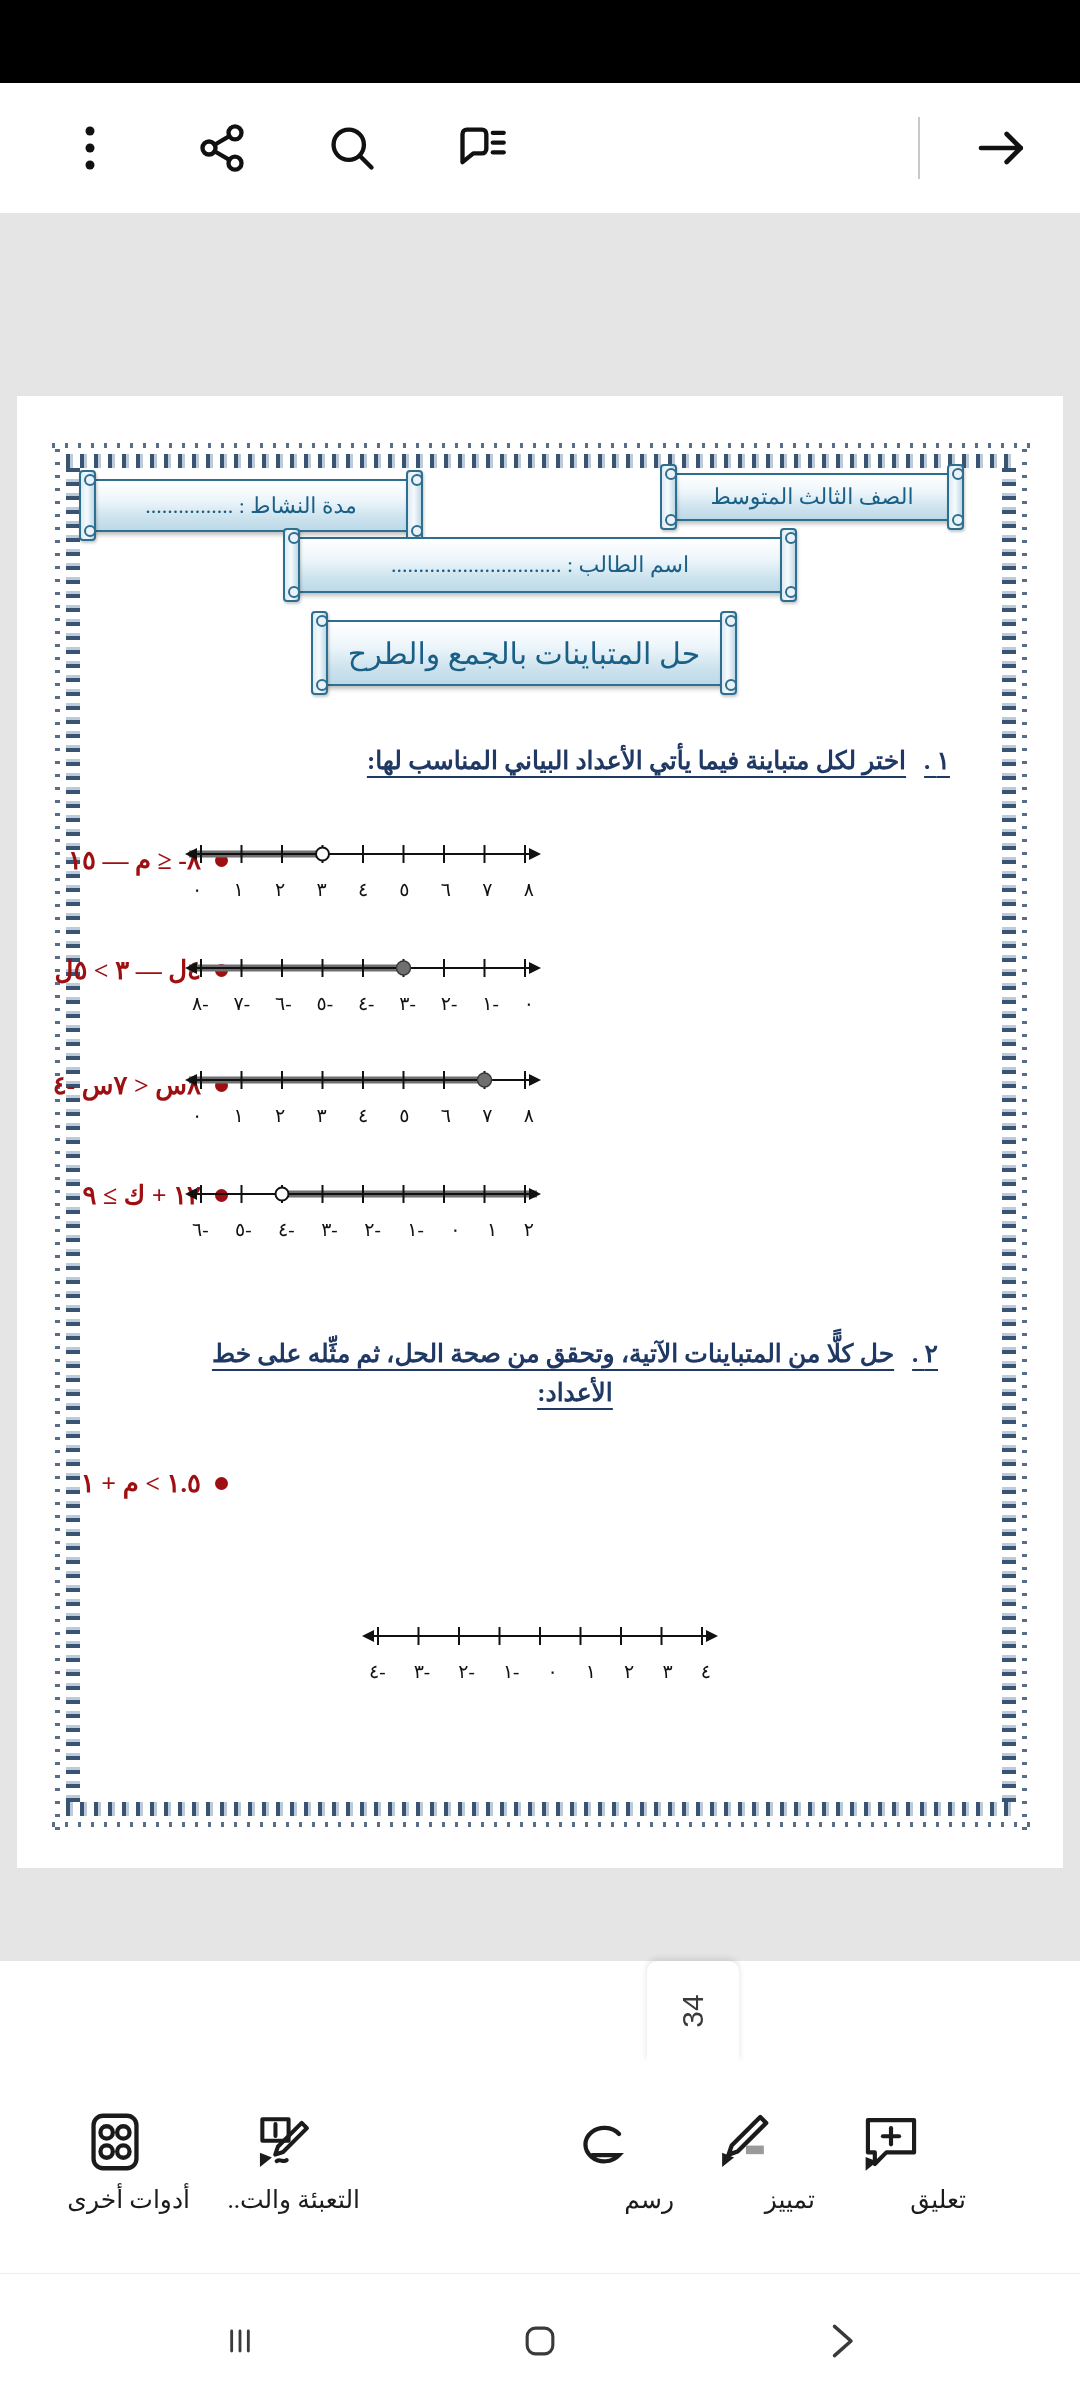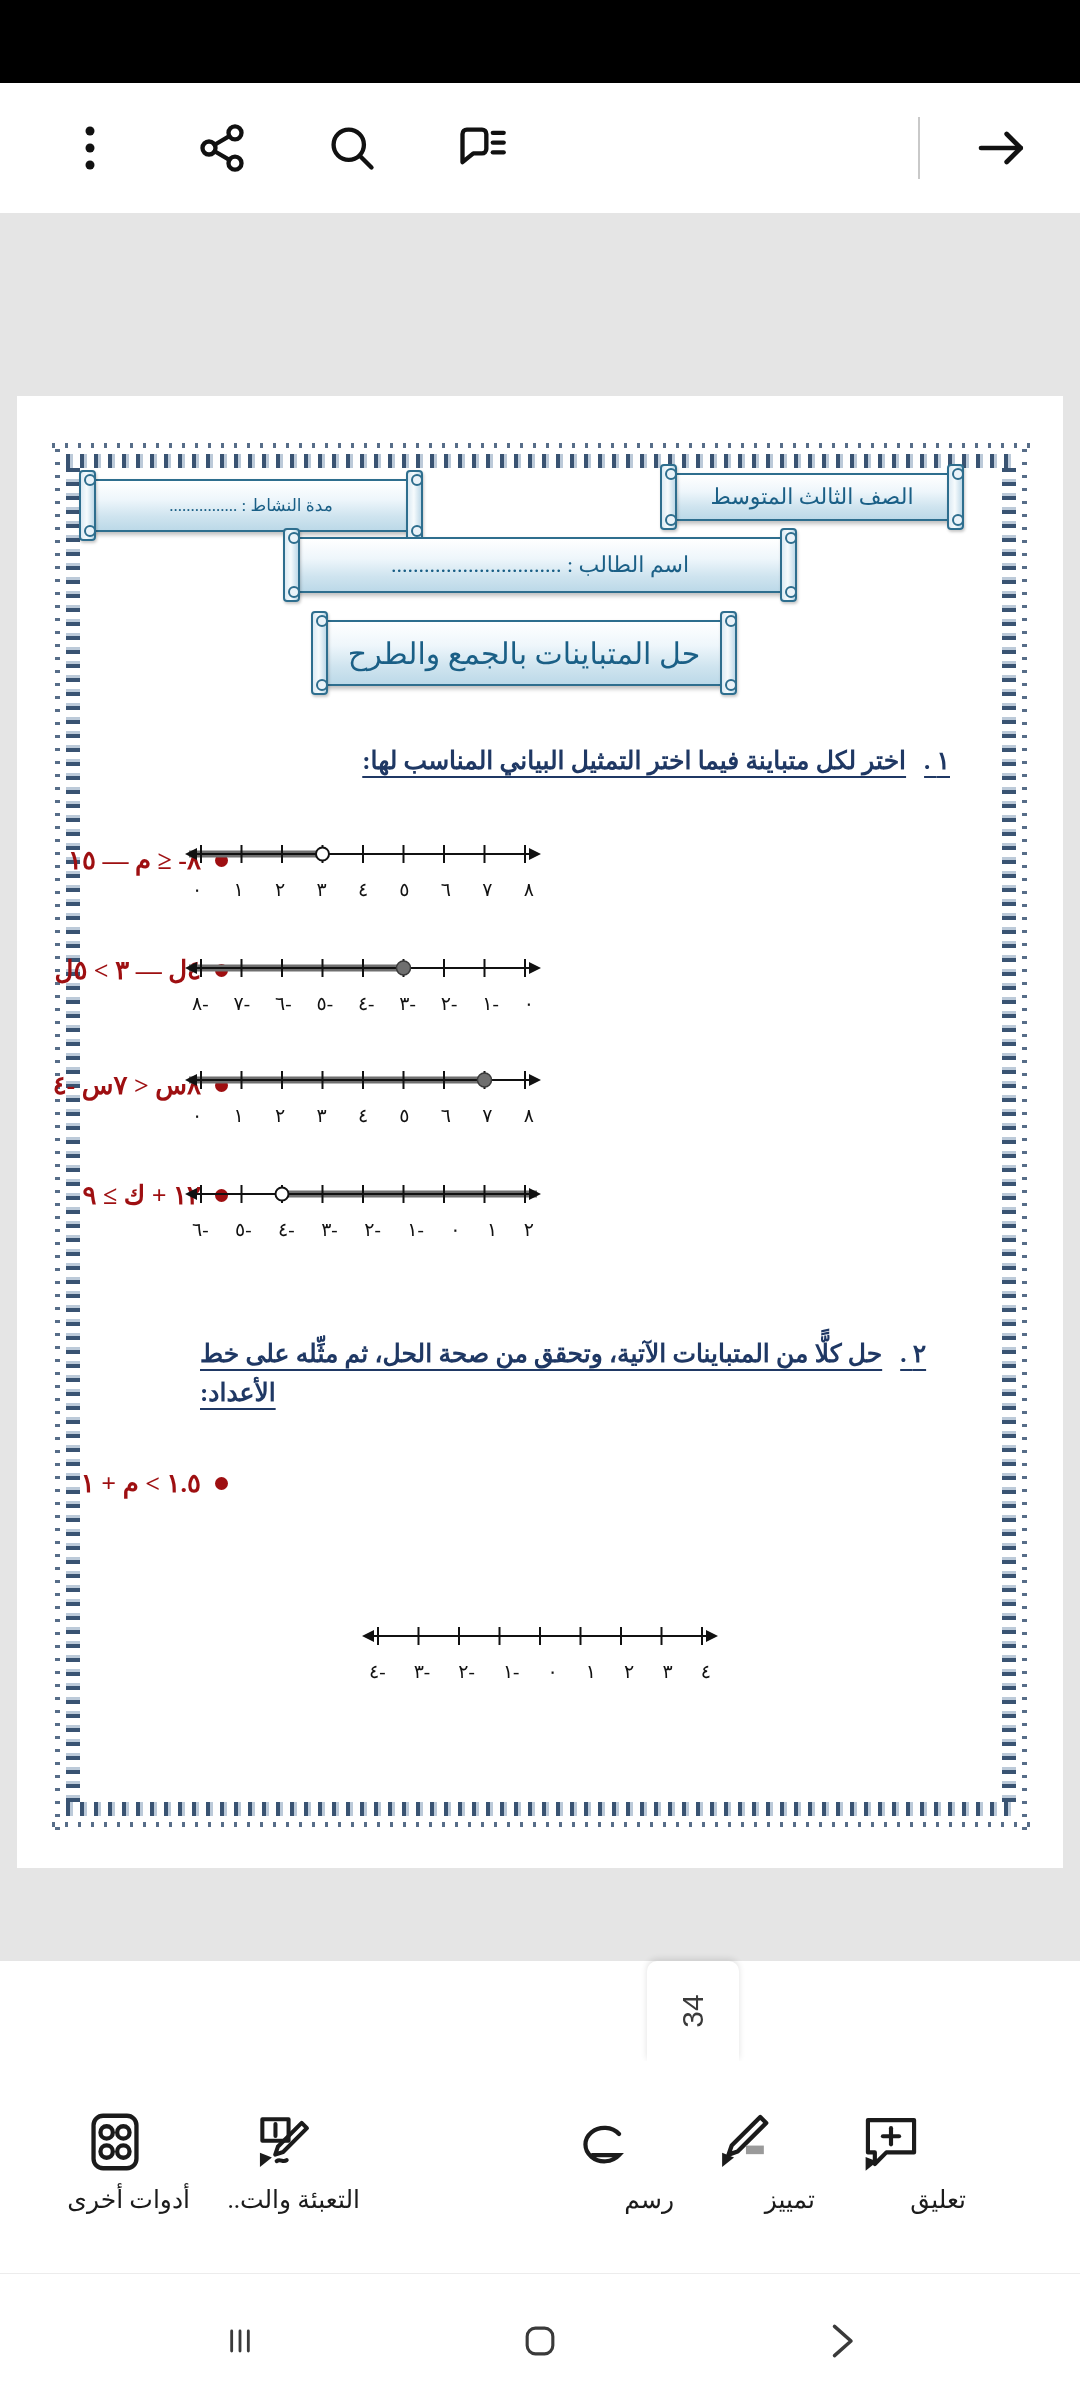--- a/index.html
+++ b/index.html
@@ -76,33 +76,33 @@
   .scrollbox .curl-l::before, .scrollbox .curl-r::before{
     content:""; position:absolute; left:3px; top:2px; width:8px; height:8px;
     border:2px solid #2e6e8e; border-radius:50%; background:#eaf3f9;
   }
   .scrollbox .curl-l::after, .scrollbox .curl-r::after{
     content:""; position:absolute; left:3px; bottom:2px; width:8px; height:8px;
     border:2px solid #2e6e8e; border-radius:50%; background:#eaf3f9;
   }
 
   #box-grade { left:667px; top:473px; width:290px; height:48px; font-size:22px; }
-  #box-duration { left:86px; top:479px; width:330px; height:53px; font-size:17px; }
+  #box-duration { left:86px; top:479px; width:330px; height:53px; font-size:22px; }
   #box-student { left:290px; top:537px; width:500px; height:56px; font-size:22px; }
   #box-title { left:318px; top:620px; width:412px; height:66px; font-size:30px; }
 
   
   .q-line {
     position:absolute; direction:rtl; color:#1f3864;
     font-size:25px; font-weight:700;
     text-decoration:underline; text-underline-offset:7px;
     text-decoration-thickness:2px;
   }
   #q1 { right:130px; top:746px; width:640px; text-align:right; }
-  #q2 { right:130px; top:1335px; width:750px; text-align:left; line-height:1.55; }
+  #q2 { right:130px; top:1335px; width:750px; text-align:center; line-height:1.55; }
 
   .q-num { display:inline-block; margin-left:18px; text-decoration:underline; }
 
   
   .ineq {
     position:absolute; direction:rtl; color:#9e0f11;
     font-size:26px; font-weight:700; white-space:nowrap;
     display:flex; align-items:center; gap:14px;
   }
   .bullet { width:13px; height:13px; border-radius:50%; background:#9e0f11; display:inline-block; }
@@ -226,21 +226,21 @@
     <span>اسم الطالب : ...............................</span>
   </div>
 
   <div class="scrollbox" id="box-title">
     <span class="curl-l"></span>
     <span class="curl-r"></span>
     <span>حل المتباينات بالجمع والطرح</span>
   </div>
 
   <div class="q-line" id="q1">
-    <span class="q-num">١ .</span><span>اختر لكل متباينة فيما اختر التمثيل البياني المناسب لها:</span>
+    <span class="q-num">١ .</span><span>اختر لكل متباينة فيما يأتي الأعداد البياني المناسب لها:</span>
   </div>
 
   <div class="q-line" id="q2">
     <span class="q-num">٢ .</span><span>حل كلًّا من المتباينات الآتية، وتحقق من صحة الحل، ثم مثِّله على خط الأعداد:</span>
   </div>
 
   <div class="ineq" id="ineq-1">
     <span class="bullet"></span>
     <span>٨- ≤ م — ١٥</span>
   </div>

